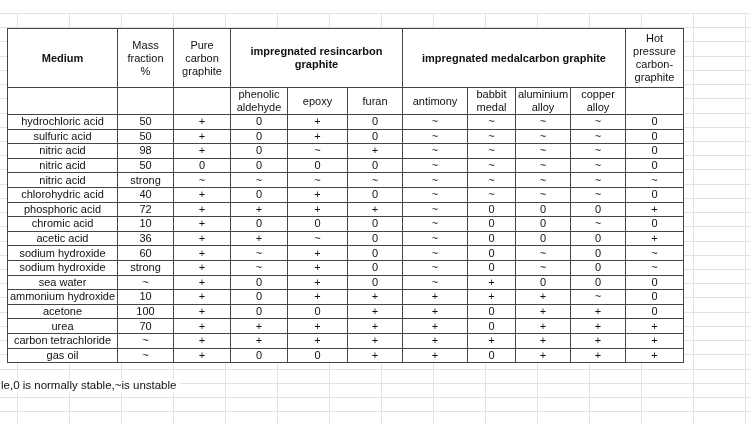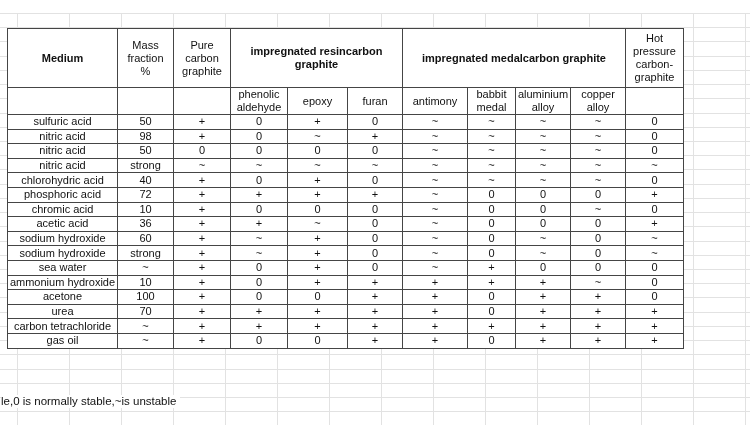--- a/index.html
+++ b/index.html
@@ -28,21 +28,21 @@
   }
   tr.hrow{height:59px;}
   tr.srow{height:27px;}
   tr.drow{height:14.6px;}
   tr.drow td{line-height:13px;white-space:nowrap;}
   td.vb{vertical-align:bottom;padding-bottom:2px;font-weight:bold;}
   td.vm{vertical-align:middle;}
   td.med{font-size:10.5px;}
   td.sub{vertical-align:bottom;padding-bottom:1px;}
   .note{
-    position:absolute;left:1px;top:395px;z-index:5;
+    position:absolute;left:1px;top:379px;z-index:5;
     font-size:11.5px;background:#fff;padding:0 4px 1px 0;white-space:nowrap;
   }
 </style>
 </head>
 <body>
 
 <div class="sheet">
   <div class="gridlayer"></div>
 
   <table class="main">
@@ -86,20 +86,33 @@
         <td class="sub">antimony</td>
         <td class="sub">babbit
 medal</td>
         <td class="sub">aluminium
 alloy</td>
         <td class="sub">copper
 alloy</td>
         <td></td>
       </tr>
 
+    <tr class="drow">
+          <td class="med">hydrochloric acid</td>
+          <td>50</td>
+          <td>+</td>
+          <td>0</td>
+          <td>+</td>
+          <td>0</td>
+          <td>~</td>
+          <td>~</td>
+          <td>~</td>
+          <td>~</td>
+          <td>0</td>
+        </tr>
         <tr class="drow">
           <td class="med">sulfuric acid</td>
           <td>50</td>
           <td>+</td>
           <td>0</td>
           <td>+</td>
           <td>0</td>
           <td>~</td>
           <td>~</td>
           <td>~</td>

